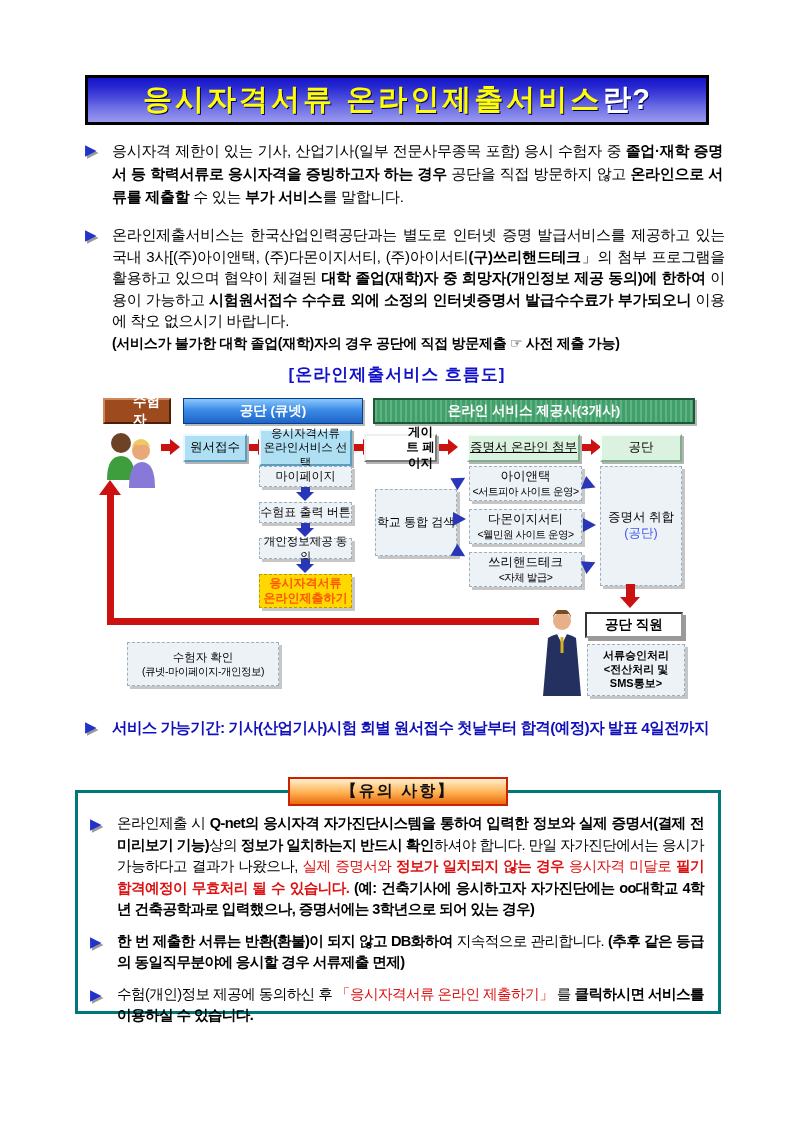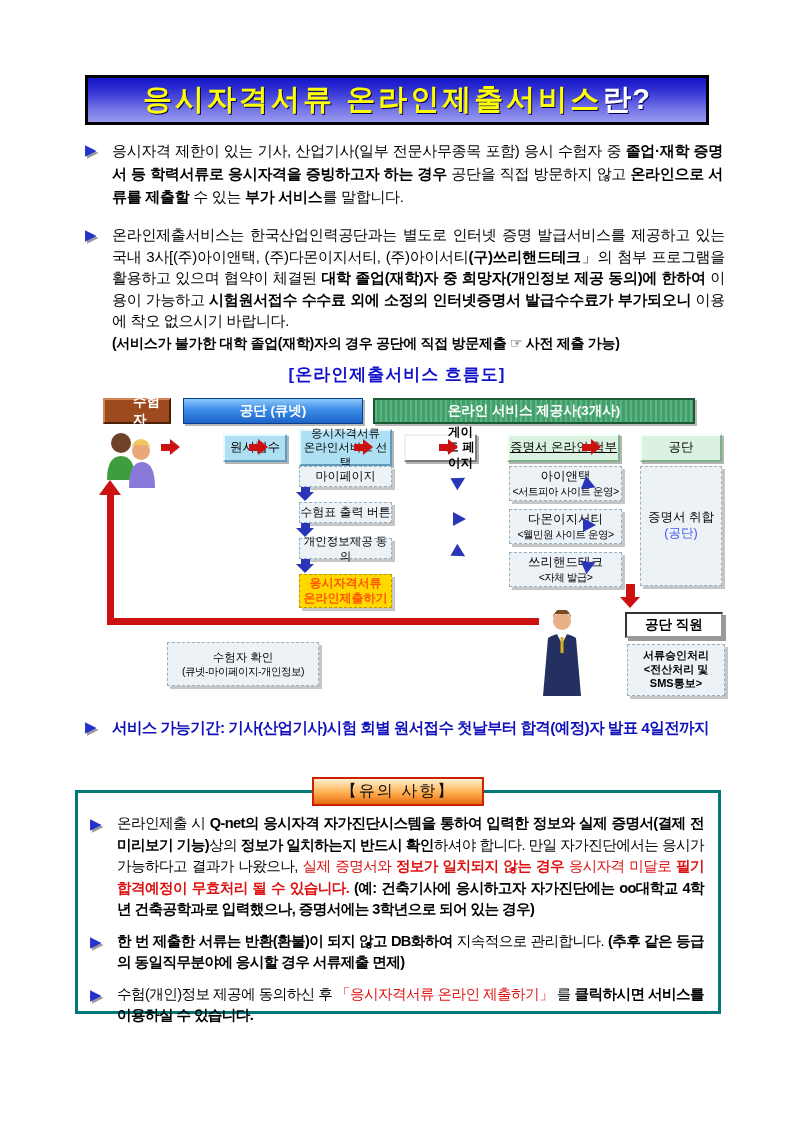--- a/index.html
+++ b/index.html
@@ -36,21 +36,21 @@
   .lane-exam { left:8px; top:4px; width:68px; background:#9c4a1e;
     border-top:2px solid #d0855a; border-left:2px solid #d0855a; border-right:2px solid #4a2008; border-bottom:2px solid #4a2008;padding-left:28px; }
   .lane-qnet { left:88px; top:4px; width:180px;
     background:linear-gradient(180deg,#8cc8fa 0%,#3c8ce8 45%,#1e64c8 100%);
     border:1px solid #0a3c8c; box-shadow:2px 2px 0 #b8b8b8; }
   .lane-prov { left:278px; top:4px; width:322px; background:#3fa06a;
     background-image:repeating-linear-gradient(90deg,rgba(255,255,255,.18) 0 2px,transparent 2px 5px);
     border:2px solid #1a5a36; box-shadow:2px 2px 0 #b8b8b8; }
 
   .fbox { position:absolute; display:flex; flex-direction:column; align-items:center; justify-content:center;
-    font-size:12.5px; text-align:center; line-height:1.25;margin-left:40px; }
+    font-size:12.5px; text-align:center; line-height:1.25; }
   .blue-box { background:#aedff2; border-top:2px solid #e8f8ff; border-left:2px solid #e8f8ff;
     border-right:2px solid #5e9cbe; border-bottom:2px solid #5e9cbe; box-shadow:2px 2px 0 #b4b4b4; }
   .white-box { background:#ffffff; border-top:2px solid #f0f0f0; border-left:2px solid #f0f0f0;
     border-right:2px solid #7a7a7a; border-bottom:2px solid #7a7a7a; box-shadow:2px 2px 0 #b4b4b4; font-weight:bold;padding-left:40px; }
   .green-box { background:#dcf2e0; border-top:2px solid #f4fff6; border-left:2px solid #f4fff6;
     border-right:2px solid #7eae8a; border-bottom:2px solid #7eae8a; box-shadow:2px 2px 0 #b4b4b4; }
   .dot-box { background:#edf2f7; border:1px dashed #9ab0be; box-shadow:3px 3px 0 #c6c6c6; }
   .yellow-box { background:#ffd800; border:1px dashed #bb9900; box-shadow:3px 3px 0 #c6c6c6;
     color:#ff5500; font-weight:bold; font-size:12px; }
   .staff-box { background:#ffffff; border-top:2px solid #333; border-left:2px solid #333;
@@ -76,24 +76,24 @@
   .rline-h { position:absolute; left:12px; top:224px; width:432px; height:7px; background:#cc1111; }
 
   
   .period { position:absolute; left:85px; top:716px; width:640px; display:flex; }
   .period .ptext { color:#1111bb; font-weight:bold; font-size:15.5px; letter-spacing:-0.6px; text-align:left; }
 
   
   .notice { position:absolute; left:75px; top:790px; width:646px; height:224px;
     border:3px solid #007878; background:#fff; padding:20px 14px 8px 12px; }
   .notice-title { position:absolute; left:50%; top:-16px; transform:translateX(-50%);
-    width:172px; height:29px; border:2px solid #cc2200;
+    width:220px; height:29px; border:2px solid #cc2200;
     background:linear-gradient(180deg,#fff0d0 0%,#ffb050 55%,#e86a10 100%);
     display:flex; align-items:center; justify-content:center;
-    font-weight:normal; font-size:16px; letter-spacing:2px; color:#111;text-align:right; }
+    font-weight:bold; font-size:16px; letter-spacing:2px; color:#111;text-align:right; }
   .nitem { display:flex; margin-bottom:10px; }
   .nitem .ptext { font-size:14.6px; line-height:21.5px; letter-spacing:-0.6px; }
 </style>
 </head>
 <body>
 
 <div class="page">
 
   <div class="banner">
     <span class="t-main">응시자격서류 온라인제출서비스</span>
@@ -158,20 +158,23 @@
     <div class="varr" style="left:206px; top:129px;"></div>
     <div class="fbox dot-box" style="left:164px; top:144px; width:93px; height:21px; font-size:11.5px;">
       <span>개인정보제공 동의</span>
     </div>
     <div class="varr" style="left:206px; top:165px;"></div>
     <div class="fbox yellow-box" style="left:164px; top:180px; width:93px; height:34px;">
       <span>응시자격서류</span>
       <span>온라인제출하기</span>
     </div>
 
+    <div class="fbox dot-box" style="left:280px; top:95px; width:82px; height:67px; font-size:12px;">
+      <span>학교 통합 검색</span>
+    </div>
 
     <div class="barrow" style="left:358px; top:80px; transform:rotate(-30deg);"></div>
     <div class="barrow" style="left:358px; top:118px;"></div>
     <div class="barrow" style="left:358px; top:152px; transform:rotate(30deg);"></div>
 
     <div class="fbox dot-box" style="left:374px; top:72px; width:113px; height:35px;">
       <span>아이앤택</span>
       <span class="small-line">&lt;서트피아 사이트 운영&gt;</span>
     </div>
     <div class="fbox dot-box" style="left:374px; top:158px; width:113px; height:35px;">

